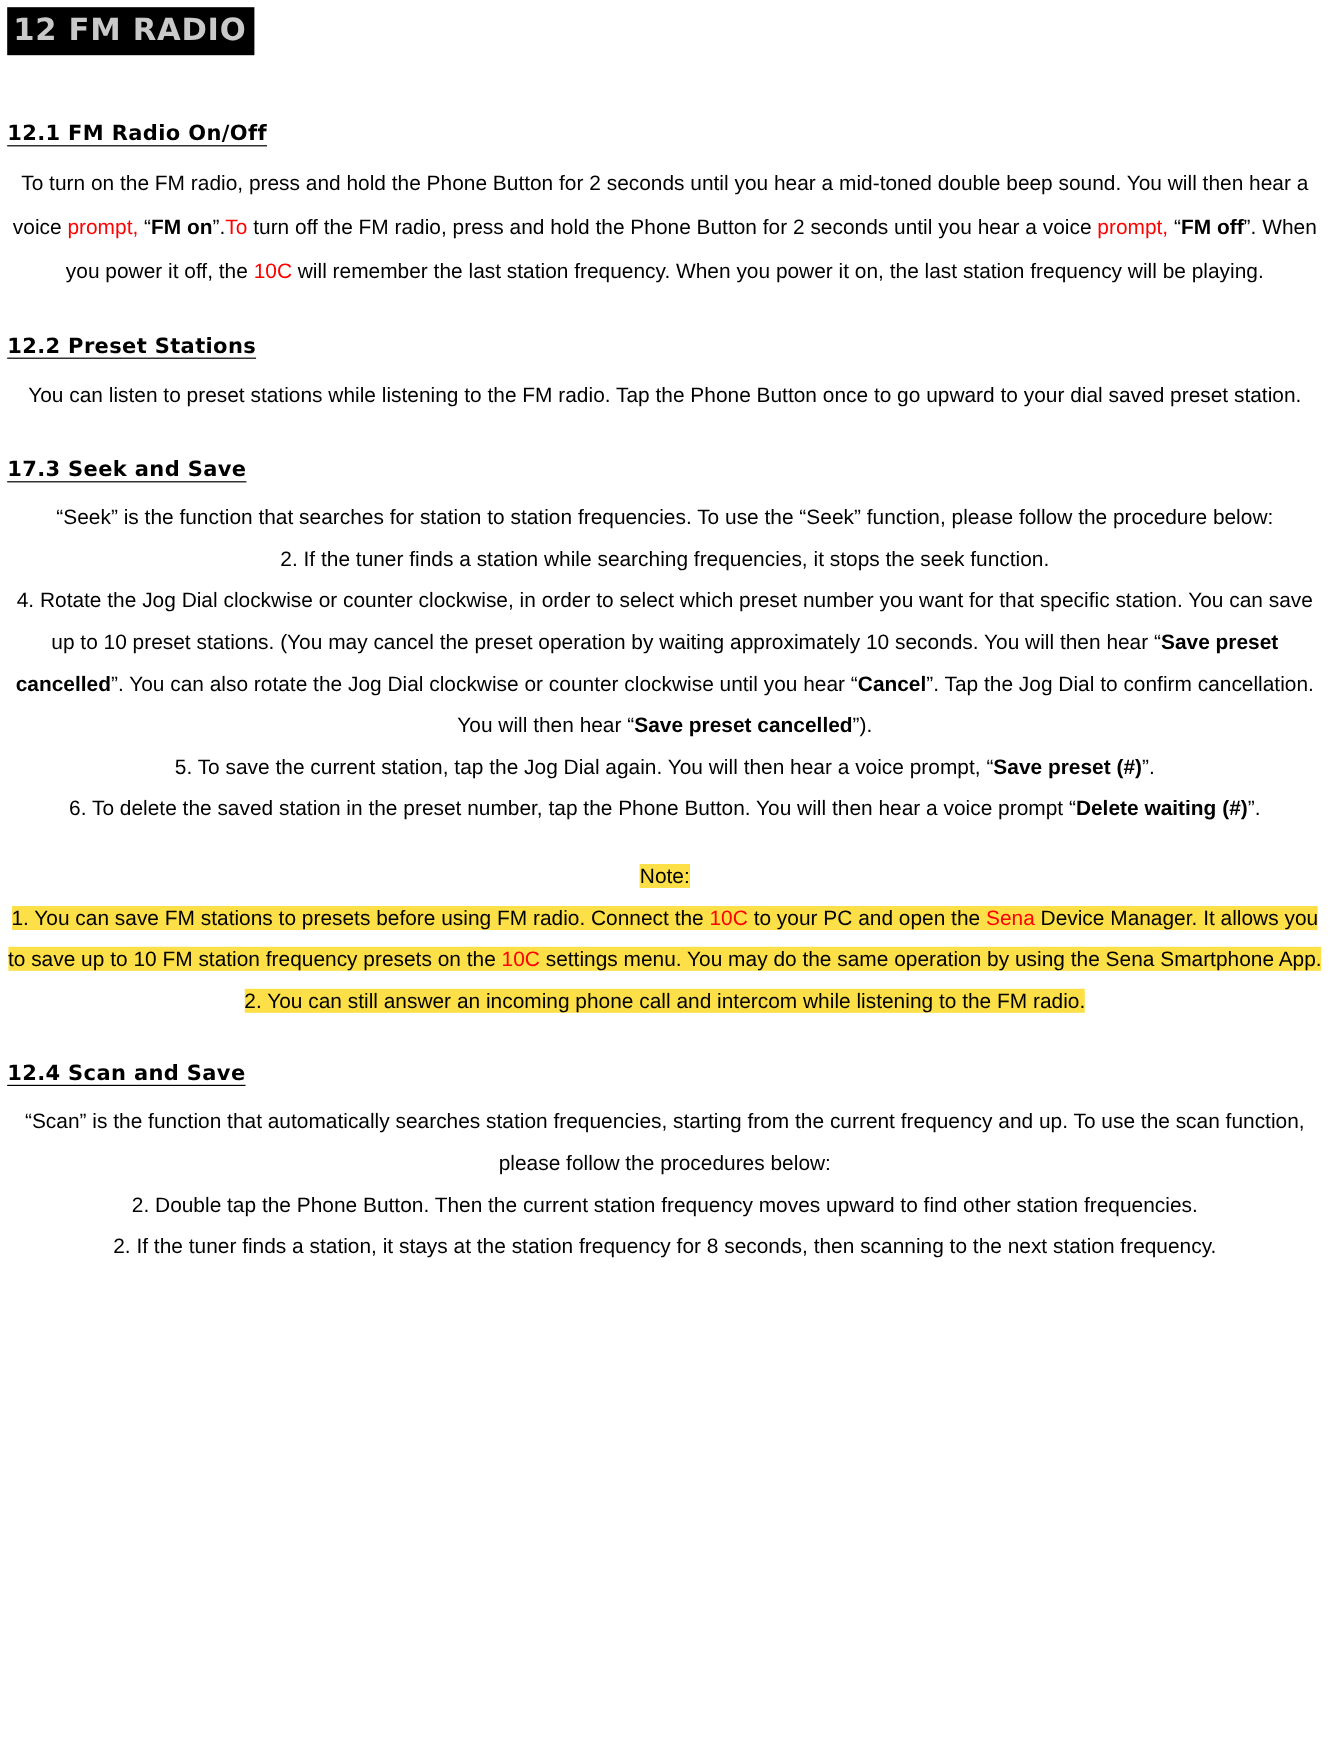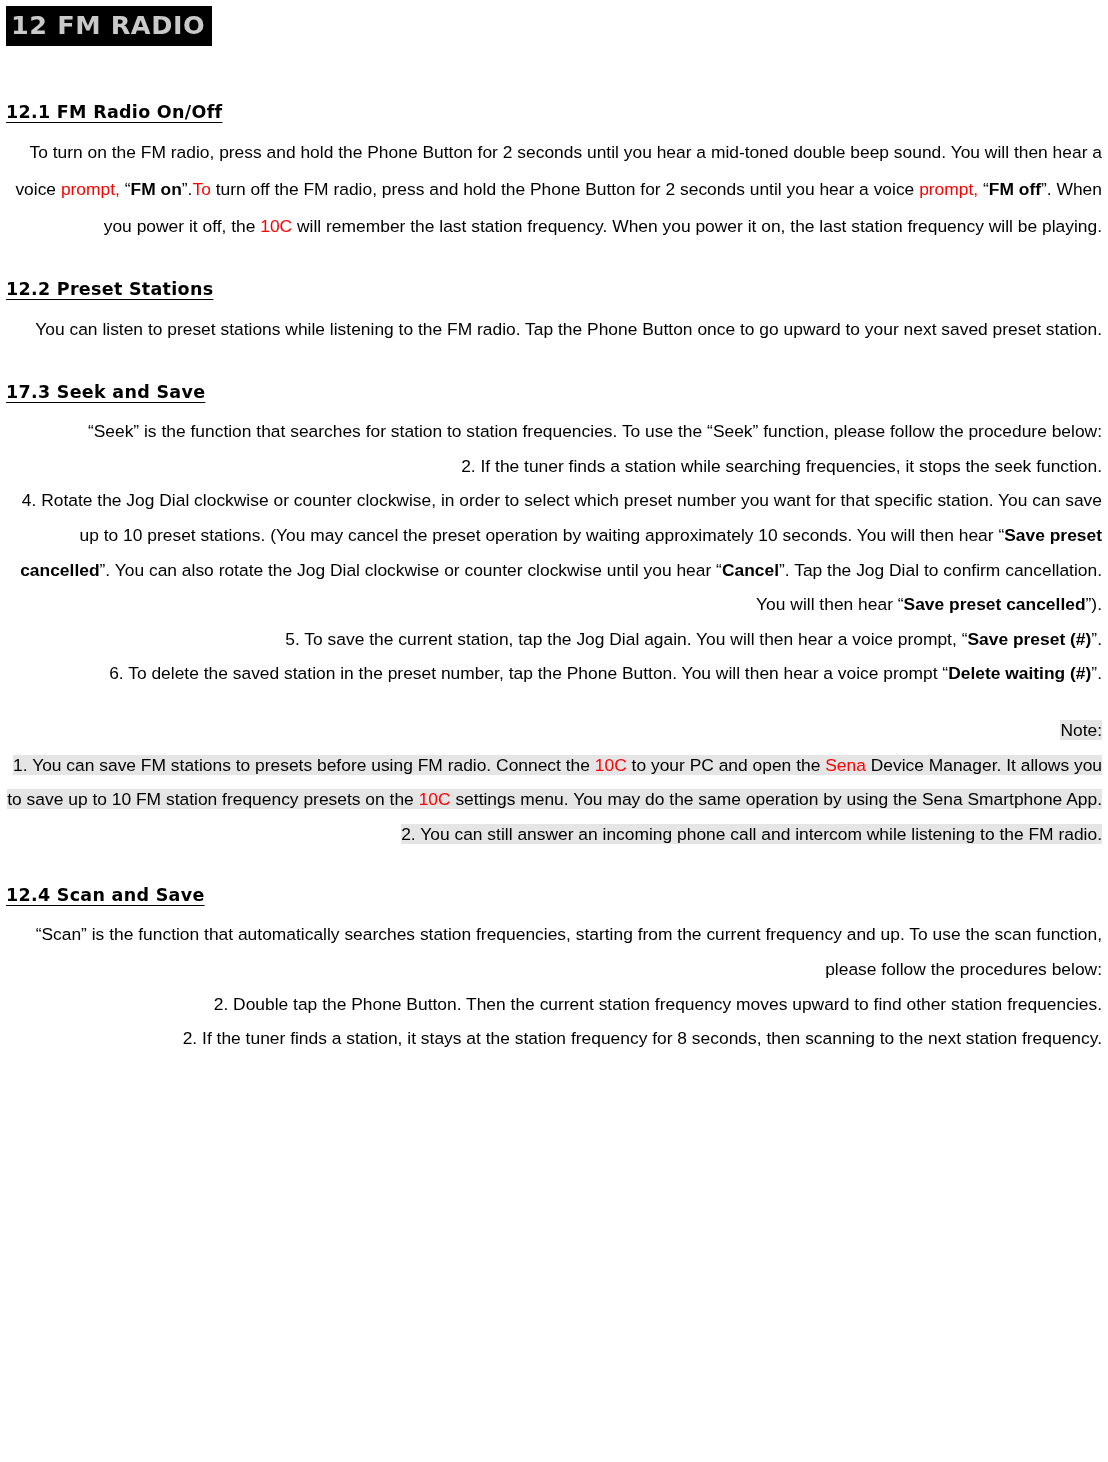--- a/index.html
+++ b/index.html
@@ -55,36 +55,36 @@
     display: block;
     width: fit-content;
     padding-bottom: 1px;
   }
 
   
   p.body {
     font-size: 17.4px;
     line-height: 37px;
     margin: 0;
-    text-align: right;
+    text-align: center;
     letter-spacing: 0.01px;
   }
   p.body.tight {
     line-height: 34.6px;
   }
 
   b, .b { font-weight: bold; }
   .red { color: #ff0000; }
 
   
   .note-block p.body {
     line-height: 34.6px;
   }
   .note-block .hl-line {
-    background: #e5e5e5;
+    background: #fde047;
     display: inline;
     box-decoration-break: clone;
     -webkit-box-decoration-break: clone;
   }
 </style>
 </head>
 <body>
 
 <div class="page">
   <div class="content">
@@ -96,21 +96,21 @@
     <div class="gap-after-title"></div>
 
     <span class="section-heading">12.1 FM Radio On/Off</span>
 
     <p class="body"><span>To turn on the FM radio, press and hold the Phone Button for 2 seconds until you hear a mid-toned double beep sound. You will then hear a voice </span><span class="red">prompt,</span><span> “</span><b>FM on</b><span>”.</span><span class="red">To</span><span> turn off the FM radio, press and hold the Phone Button for 2 seconds until you hear a voice </span><span class="red">prompt,</span><span> “</span><b>FM off</b><span>”. When you power it off, the </span><span class="red">10C</span><span> will remember the last station frequency. When you power it on, the last station frequency will be playing.</span></p>
 
     <div class="gap-section"></div>
 
     <span class="section-heading">12.2 Preset Stations</span>
 
-    <p class="body">You can listen to preset stations while listening to the FM radio. Tap the Phone Button once to go upward to your next saved preset station.</p>
+    <p class="body">You can listen to preset stations while listening to the FM radio. Tap the Phone Button once to go upward to your dial saved preset station.</p>
 
     <div class="gap-section"></div>
 
     <span class="section-heading">17.3 Seek and Save</span>
 
     <p class="body tight">“Seek” is the function that searches for station to station frequencies. To use the “Seek” function, please follow the procedure below:</p>
 
 
     <p class="body tight">2. If the tuner finds a station while searching frequencies, it stops the seek function.</p>
 

